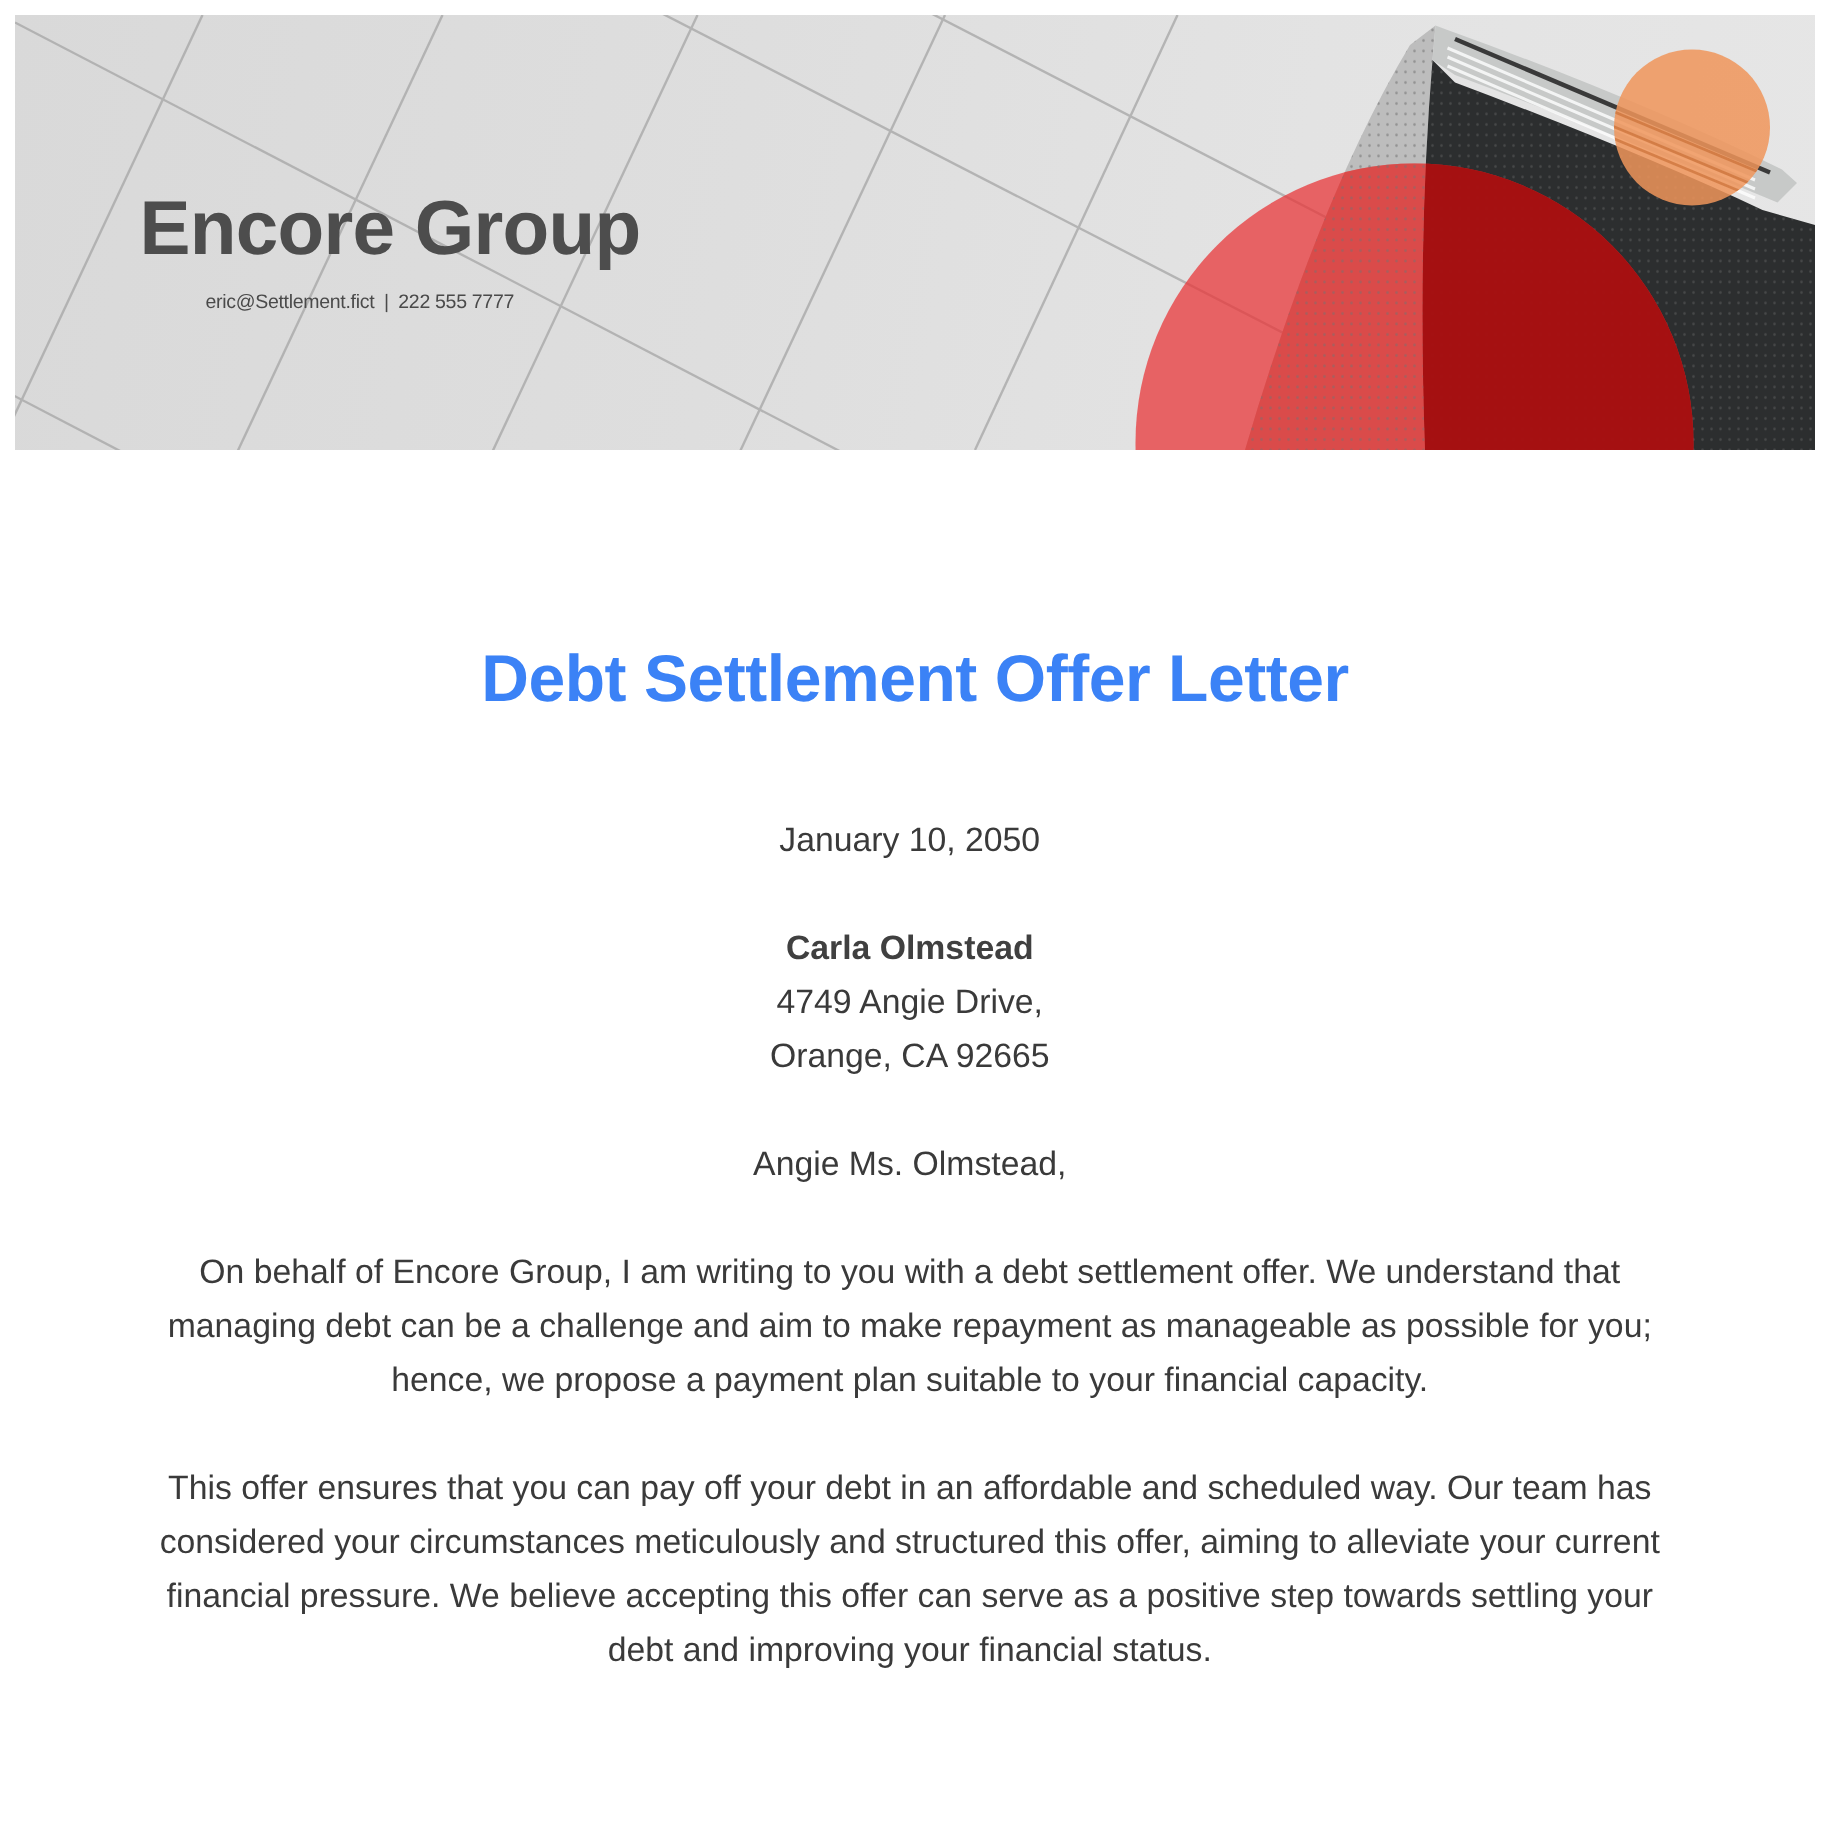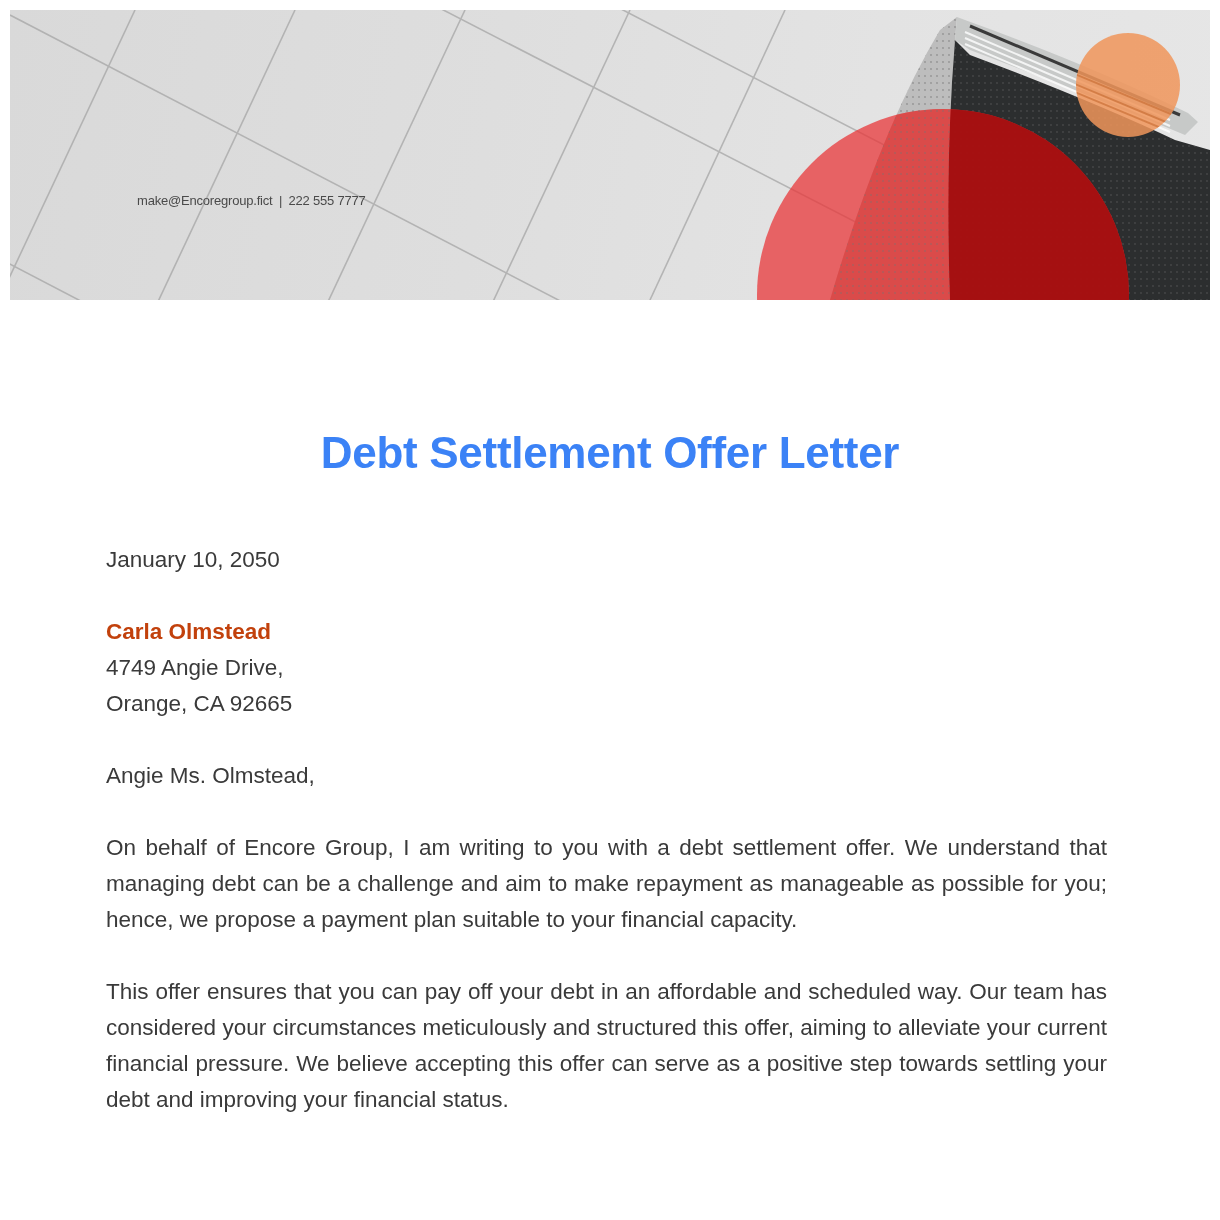--- a/index.html
+++ b/index.html
@@ -74,27 +74,28 @@
       position: absolute;
       left: 106px;
       top: 542px;
       width: 1001px;
       font-size: 22.5px;
       line-height: 36px;
       color: #3a3a3a;
     }
     .letter p {
       margin: 0;
+      text-align: center;
     }
     .date-line {
       margin-bottom: 36px !important;
     }
     .recipient-name {
       font-weight: bold;
-      color: #c2410c;
+      color: #404040;
     }
     .address-block {
       margin-bottom: 36px !important;
     }
     .salutation {
       margin-bottom: 36px !important;
     }
     .body-para {
       text-align: justify;
       margin-bottom: 36px !important;
@@ -155,22 +156,23 @@
     </g>
 
     <circle cx="1118" cy="75" r="52" fill="#f0955a" opacity="0.85"></circle>
     <g clip-path="url(#orangeClip)" stroke="#c4682e" stroke-width="2" opacity="0.6">
       <line x1="1060" y1="62" x2="1180" y2="112"></line>
       <line x1="1060" y1="72" x2="1180" y2="122"></line>
       <line x1="1060" y1="80" x2="1180" y2="130"></line>
     </g>
   </svg>
 
+  <h1 class="brand-name">Encore Group</h1>
   <div class="brand-contact">
-    <span>make@Encoregroup.fict</span>
+    <span>eric@Settlement.fict</span>
     <span class="contact-sep">|</span>
     <span>222 555 7777</span>
   </div>
 </div>
 
 <h2 class="doc-title">Debt Settlement Offer Letter</h2>
 
 <div class="letter">
   <p class="date-line">January 10, 2050</p>
   <div class="address-block">

